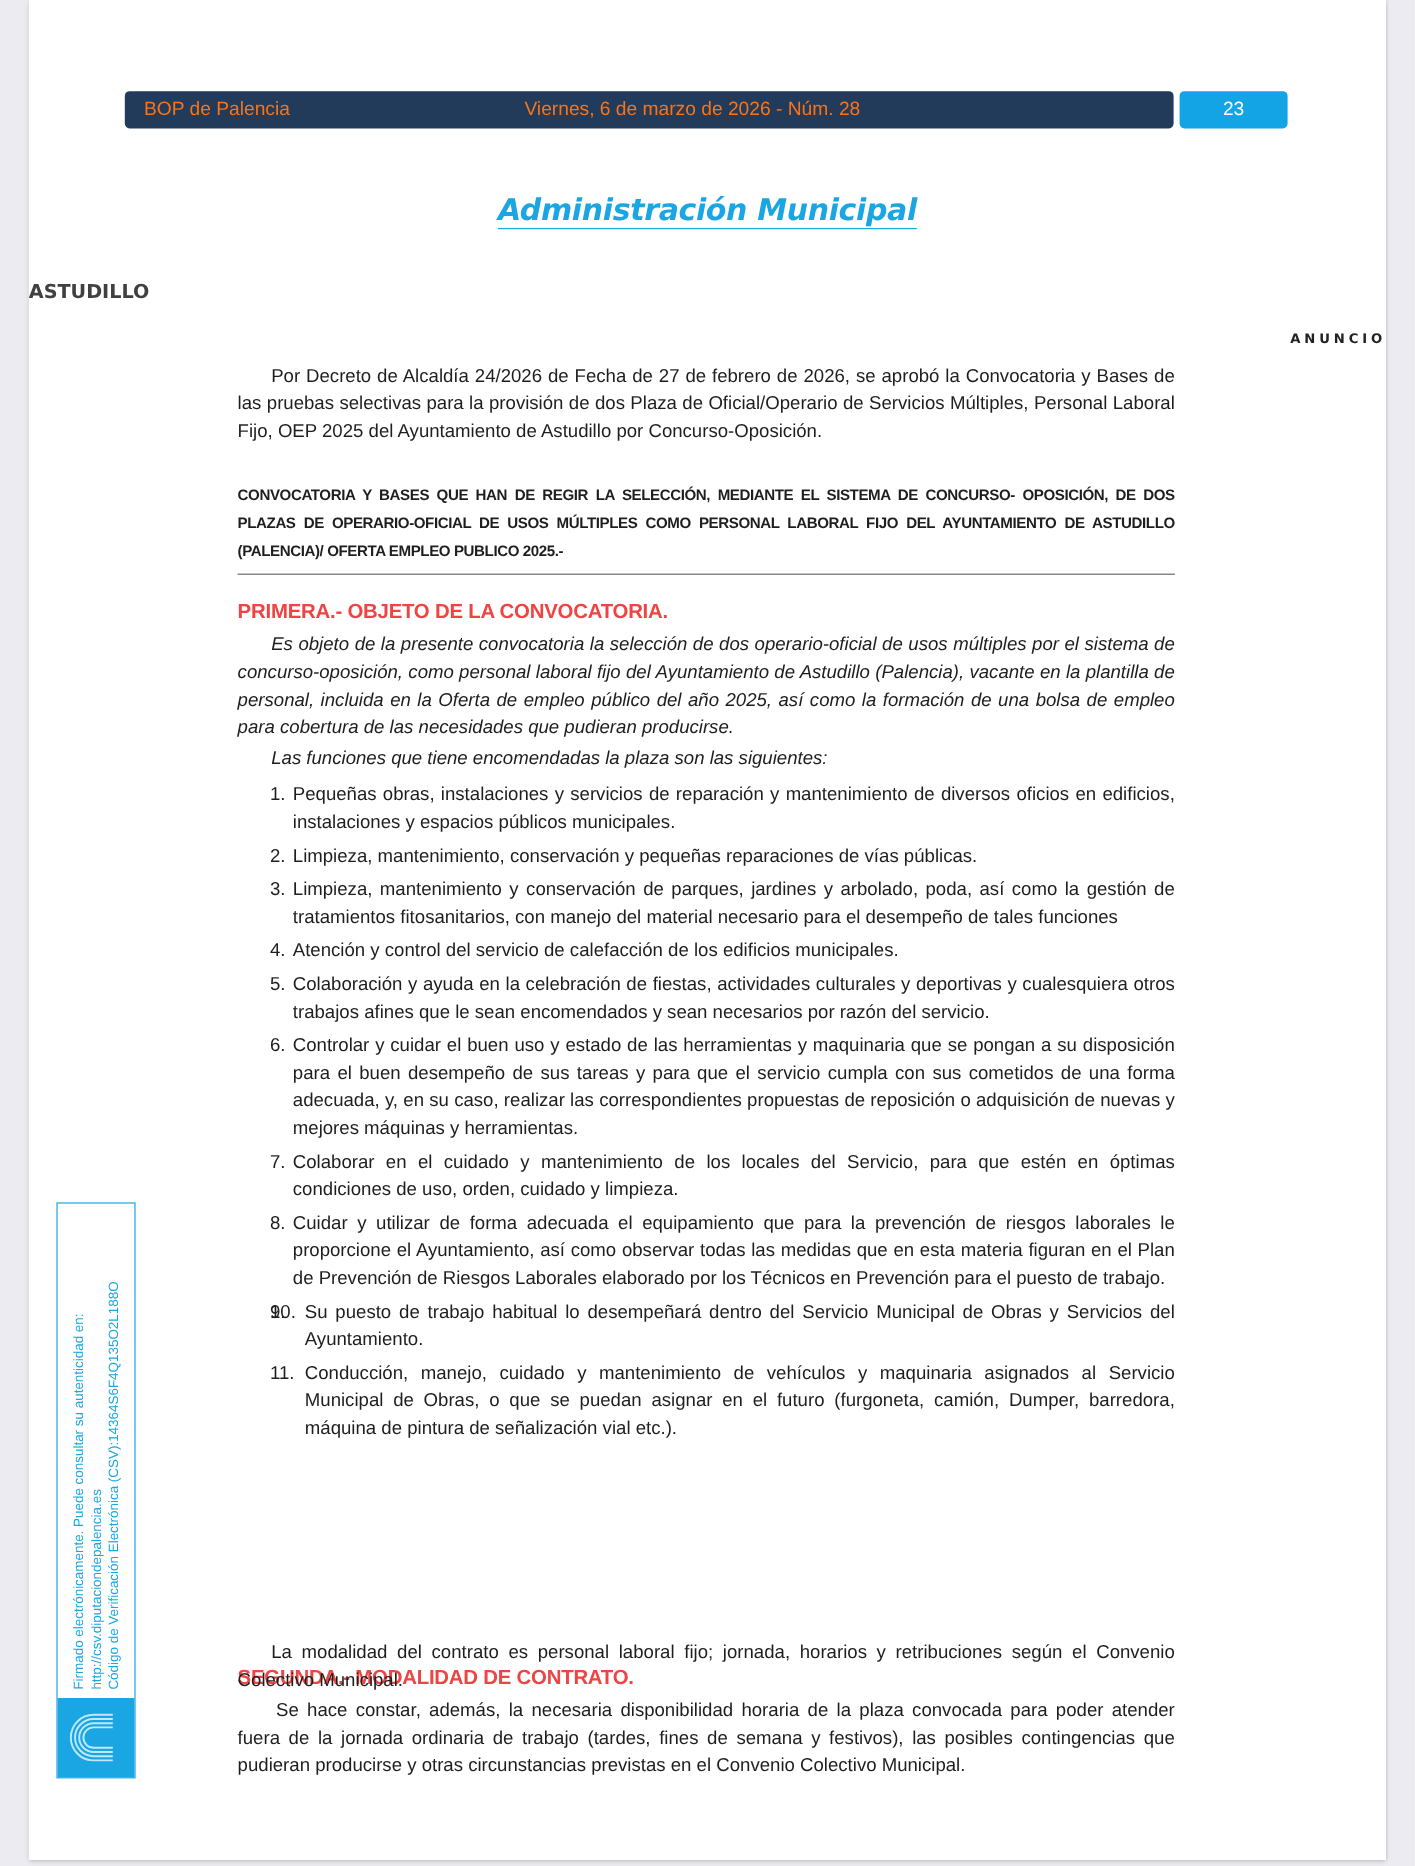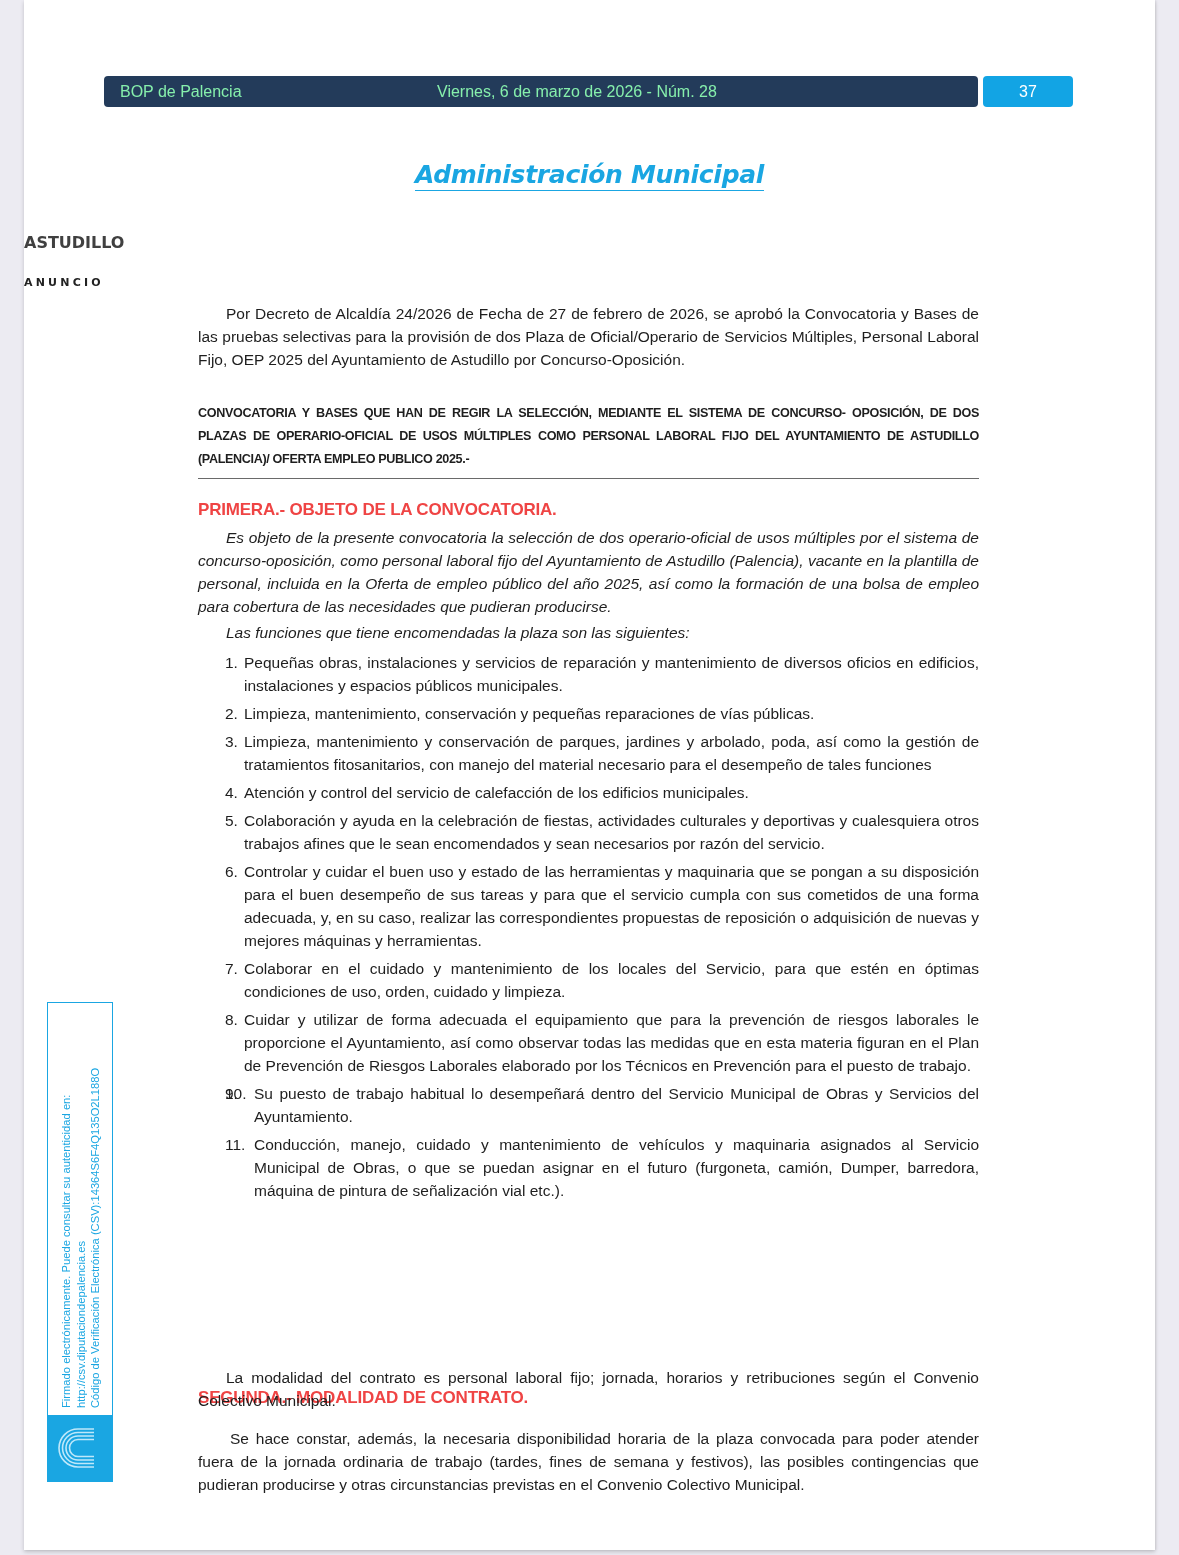--- a/index.html
+++ b/index.html
@@ -9,21 +9,21 @@
       position: relative;
       font-family: "Liberation Sans", sans-serif;
     }
     .page {
       position: absolute; left: 24px; top: 0; width: 1131px; height: 1550px;
       background: #ffffff;
       box-shadow: 0 2px 4px rgba(0,0,0,0.18), 1px 0 2px rgba(0,0,0,0.08);
     }
     .header-bar {
       position: absolute; left: 80px; top: 76px; width: 874px; height: 31px;
-      background: #233b5a; border-radius: 4px; color: #86efac;
+      background: #233b5a; border-radius: 4px; color: #f97316;
       font-size: 16px;
     }
     .header-left { position: absolute; left: 16px; top: 7px; }
     .header-center { position: absolute; left: 333px; top: 7px; }
     .page-num {
       position: absolute; left: 959px; top: 76px; width: 90px; height: 31px;
       background: #12a4e4; border-radius: 4px; color: #ffffff;
       font-size: 16px; text-align: center; line-height: 31px;
     }
     .section-title {
@@ -32,21 +32,21 @@
     .section-title span {
       font-family: "DejaVu Sans", sans-serif; font-weight: bold;
       color: #1aa6e2; font-size: 25px; letter-spacing: -0.3px;
       border-bottom: 1.5px solid #1aa6e2; padding-bottom: 1px; font-style: italic;
     }
     .town {
       position: absolute; left: 0; width: 1131px; top: 233px; 
       font-family: "DejaVu Sans", sans-serif; font-weight: bold; font-size: 16px; color: #404040;
     }
     .anuncio {
-      position: absolute; left: 0; width: 1131px; top: 276px; text-align: left;
+      position: absolute; left: 0; width: 1131px; top: 276px; text-align: right;
       font-family: "DejaVu Sans", sans-serif; font-weight: bold; font-size: 11px; color: #222;
       letter-spacing: 3.2px;
     }
     .body-text {
       position: absolute; left: 174px; width: 781px;
       font-family: "Liberation Sans", sans-serif; font-size: 15.5px; line-height: 23px;
       color: #1e1e1e; text-align: justify;
     }
     .para { margin: 0; text-indent: 28px; }
     .caps-heading {
@@ -90,21 +90,21 @@
   </style>
 </head>
 <body>
 
 <div class="page">
 
   <div class="header-bar">
     <span class="header-left">BOP de Palencia</span>
     <span class="header-center">Viernes, 6 de marzo de 2026 - Núm. 28</span>
   </div>
-  <div class="page-num">37</div>
+  <div class="page-num">23</div>
 
   <div class="section-title">
     <span>Administración Municipal</span>
   </div>
   <div class="town">ASTUDILLO</div>
   <div class="anuncio">ANUNCIO</div>
 
   <div class="body-text" style="top:302px;">
     <p class="para">Por Decreto de Alcaldía 24/2026 de Fecha de 27 de febrero de 2026, se aprobó la Convocatoria y Bases  de las pruebas selectivas para la provisión de dos Plaza de Oficial/Operario de Servicios Múltiples, Personal Laboral Fijo, OEP 2025 del Ayuntamiento de Astudillo por Concurso-Oposición.</p>
   </div>
@@ -130,21 +130,21 @@
     <li><span class="num">8.</span><span>Cuidar y utilizar de forma adecuada el equipamiento que para la prevención de riesgos laborales le proporcione el Ayuntamiento, así como observar todas las medidas que en esta materia figuran en el Plan de Prevención de Riesgos Laborales elaborado por los Técnicos en Prevención para el puesto de trabajo.</span></li>
     <li><span class="num">9.</span></li>
     <li class="two-digit"><span class="num">10.</span><span>Su puesto de trabajo habitual lo desempeñará dentro del Servicio Municipal de Obras y Servicios del Ayuntamiento.</span></li>
     <li class="two-digit"><span class="num">11.</span><span>Conducción, manejo, cuidado y mantenimiento de vehículos y maquinaria asignados al Servicio Municipal de Obras, o que se puedan asignar en el futuro (furgoneta, camión, Dumper, barredora, máquina de pintura de señalización vial etc.).</span></li>
   </ol>
 
   <div class="sec-head" style="top:1388px;">SEGUNDA.- MODALIDAD DE CONTRATO.</div>
 
   <div class="body-text" style="top:1366px;">
     <p class="para">La modalidad del contrato es personal laboral fijo; jornada, horarios y retribuciones según el Convenio Colectivo Municipal.</p>
-    <p class="para" style="margin-top:15px; text-indent:32px;">Se hace constar, además, la necesaria disponibilidad horaria de la plaza convocada para poder atender fuera de la jornada ordinaria de trabajo (tardes, fines de semana y festivos), las posibles contingencias que pudieran producirse y otras circunstancias previstas en el Convenio Colectivo Municipal.</p>
+    <p class="para" style="margin-top:2px; text-indent:32px;">Se hace constar, además, la necesaria disponibilidad horaria de la plaza convocada para poder atender fuera de la jornada ordinaria de trabajo (tardes, fines de semana y festivos), las posibles contingencias que pudieran producirse y otras circunstancias previstas en el Convenio Colectivo Municipal.</p>
   </div>
 
   <div class="stamp">
     <div class="stamp-text">
       <div class="rot">
         <div>Firmado electrónicamente. Puede consultar su autenticidad en:</div>
         <div>http://csv.diputaciondepalencia.es</div>
         <div>Código de Verificación Electrónica (CSV):14364S6F4Q135O2L188O</div>
       </div>
     </div>

